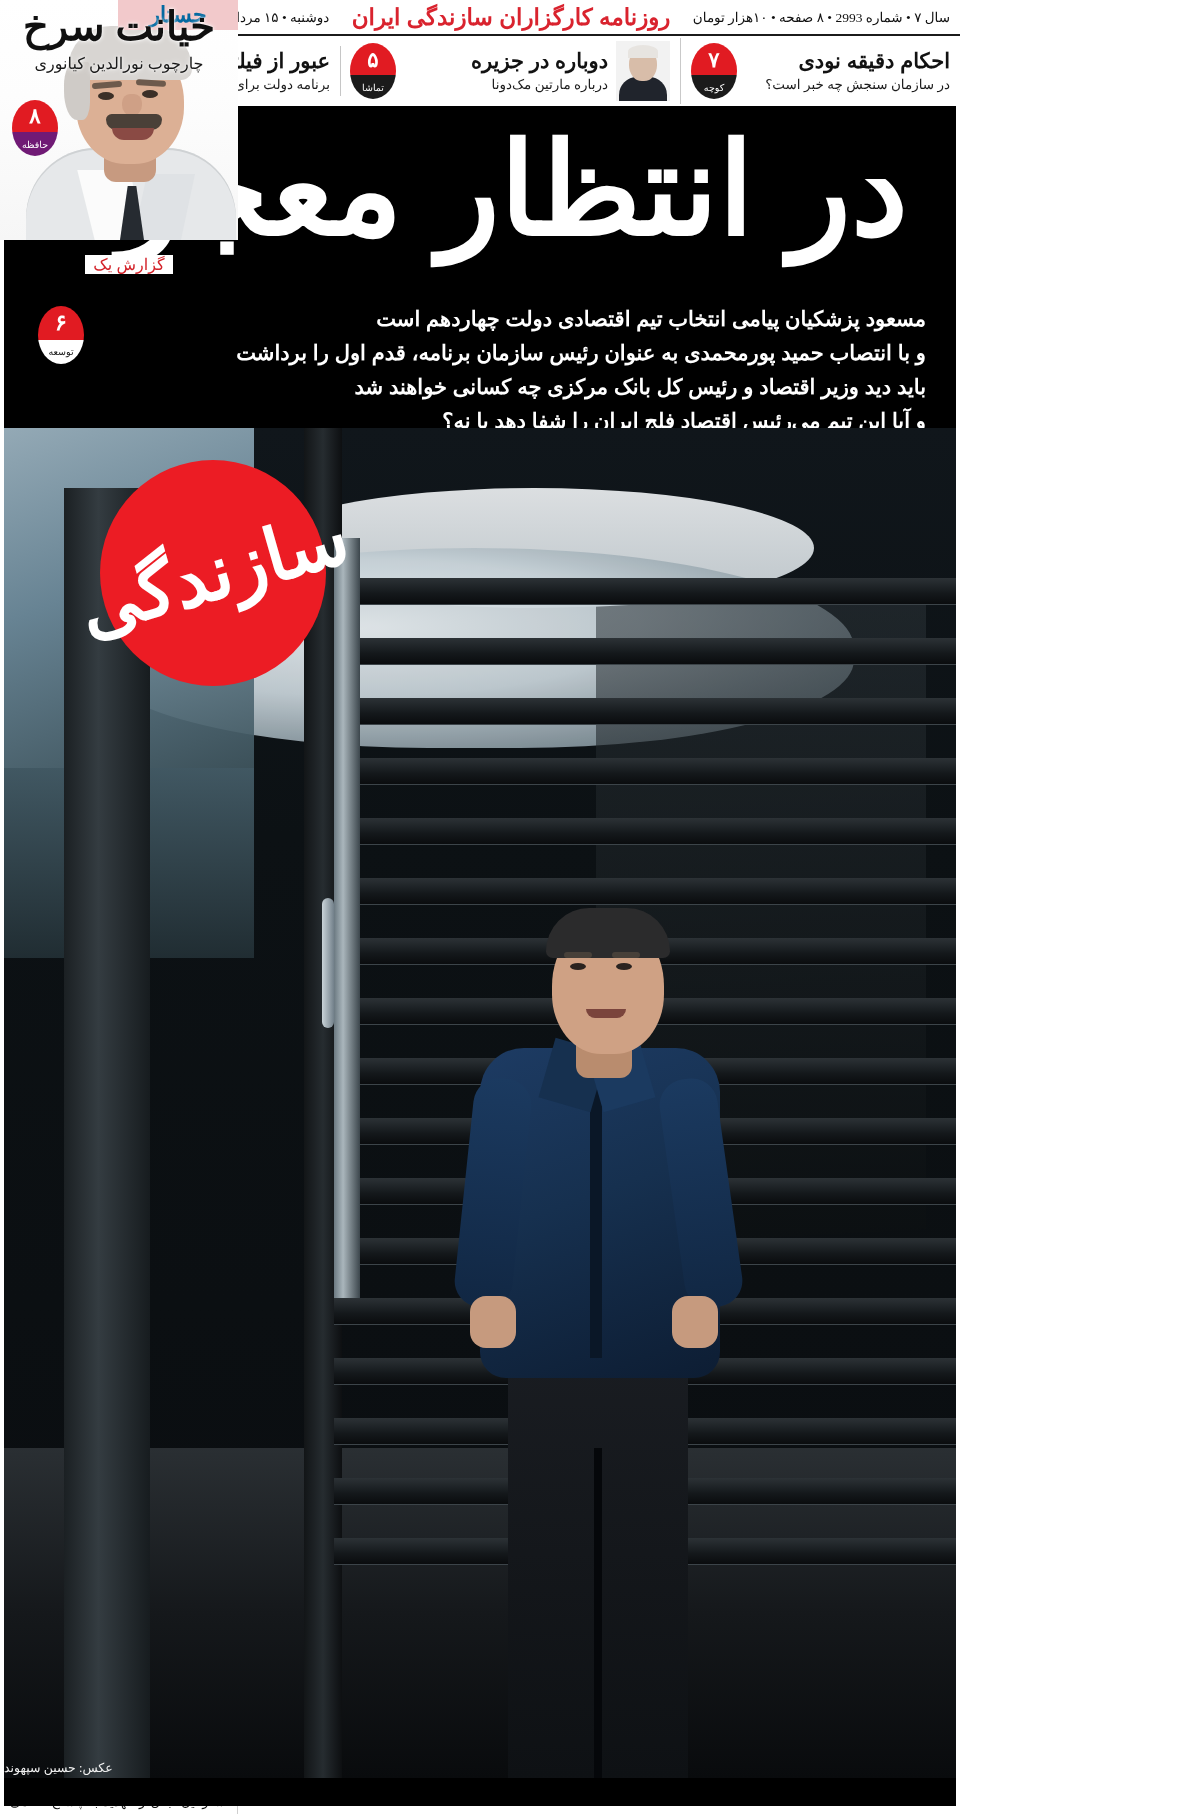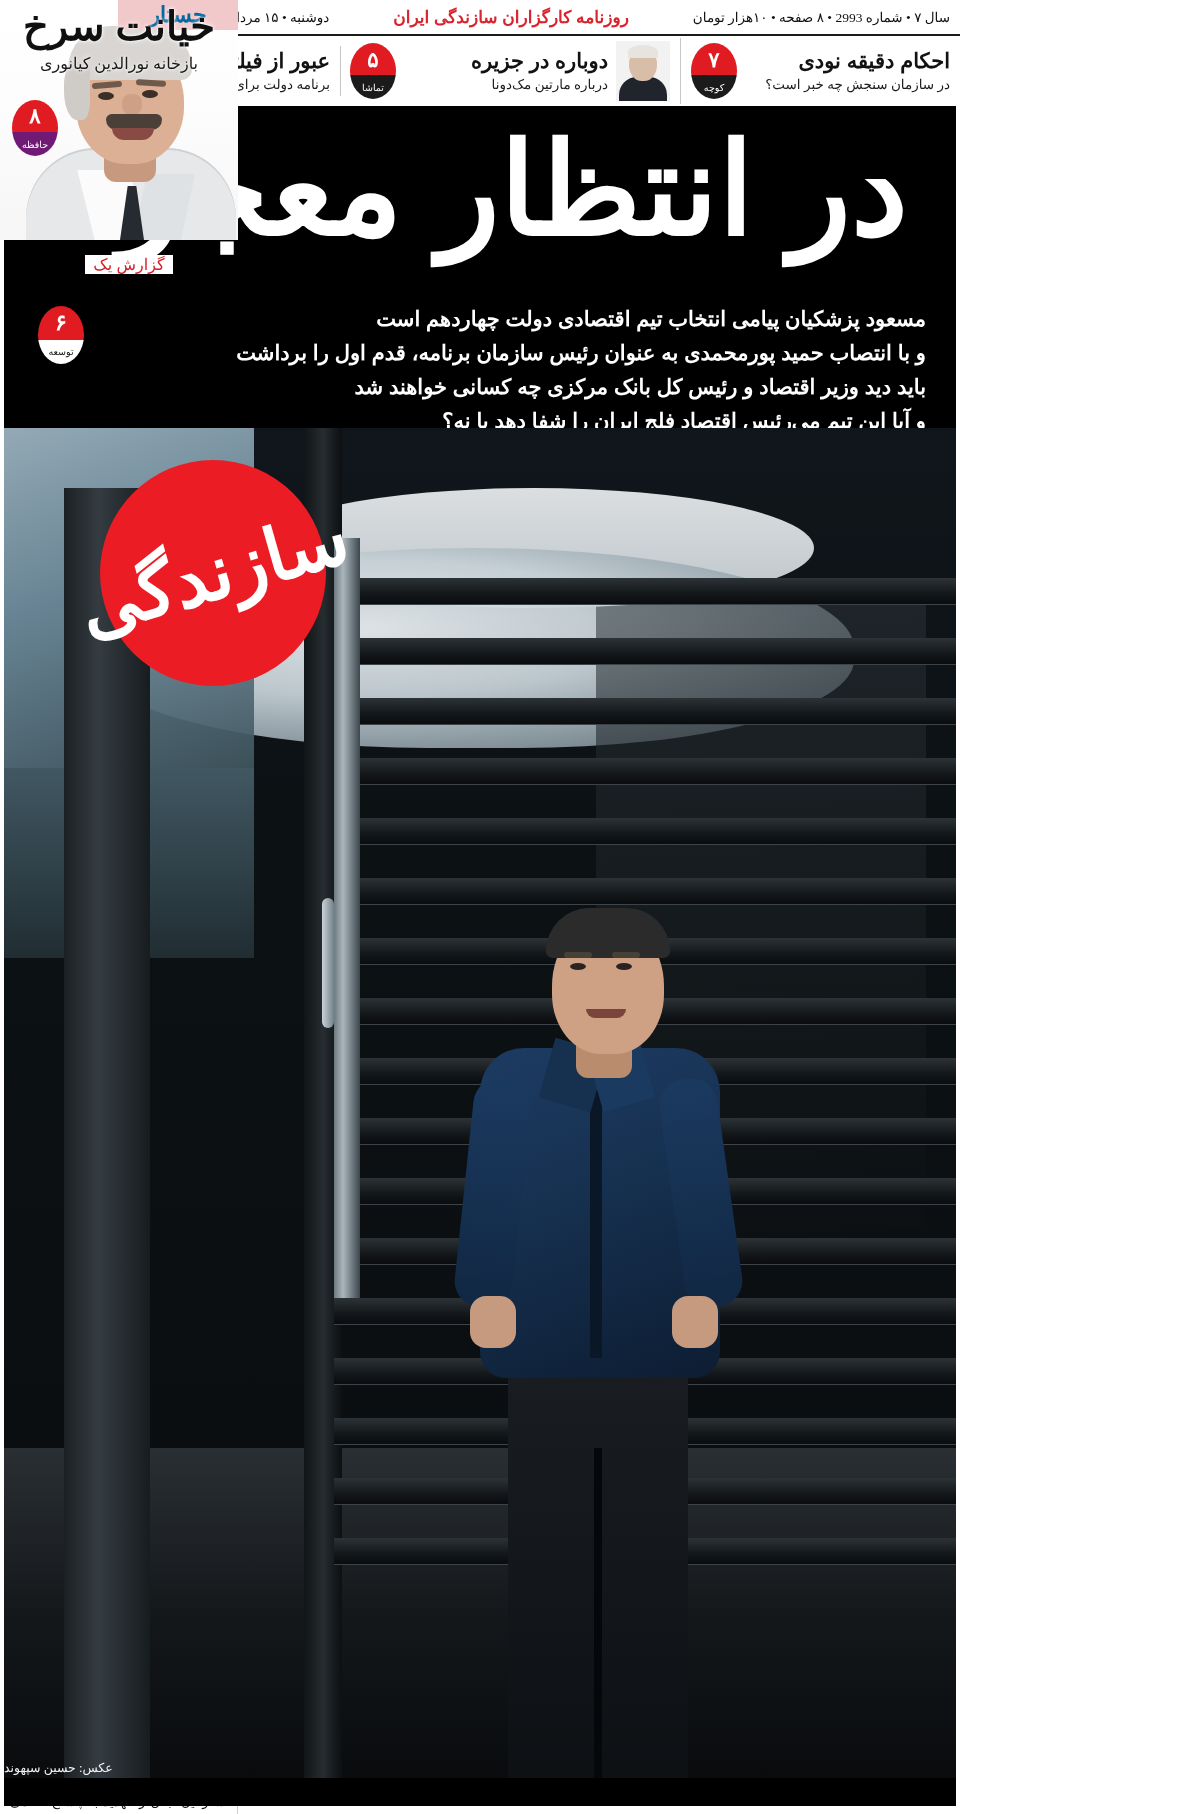--- a/index.html
+++ b/index.html
@@ -39,21 +39,21 @@
   }
   .masthead .issue-line {
     white-space: nowrap;
     letter-spacing: .1px;
     font-size: 13.5px;
     font-family: "Liberation Serif", serif;
   }
   .masthead .paper-name {
     color: #d9232e;
     font-weight: bold;
-    font-size: 17px;
+    font-size: 23px;
     white-space: nowrap;
     font-family: "Liberation Sans", sans-serif;
   }
   .masthead .date-line {
     white-space: nowrap;
     font-size: 13.5px;
   }
   .rule-under-masthead {
     position: absolute;
     top: 34px;
@@ -883,21 +883,21 @@
         <div class="sbp-brow-l"></div>
         <div class="sbp-brow-r"></div>
         <div class="sbp-eye-l"></div>
         <div class="sbp-eye-r"></div>
         <div class="sbp-nose"></div>
         <div class="sbp-mustache"></div>
         <div class="sbp-mouth"></div>
       </div>
       <div class="sb-tag">جستار</div>
       <div class="sb-feature-title">خیانت سرخ</div>
-      <div class="sb-feature-sub">بازخانه نورالدین کیانوری</div>
+      <div class="sb-feature-sub">چارچوب نورالدین کیانوری</div>
       <div class="sb-badge">
         <div class="num">۸</div>
         <div class="sect">حافظه</div>
       </div>
     </div>
 
     <div class="sb-hr-thick"></div>
     <div class="sb-section-label-wrap">
       <div class="sb-section-label">گزارش یک</div>
     </div>

